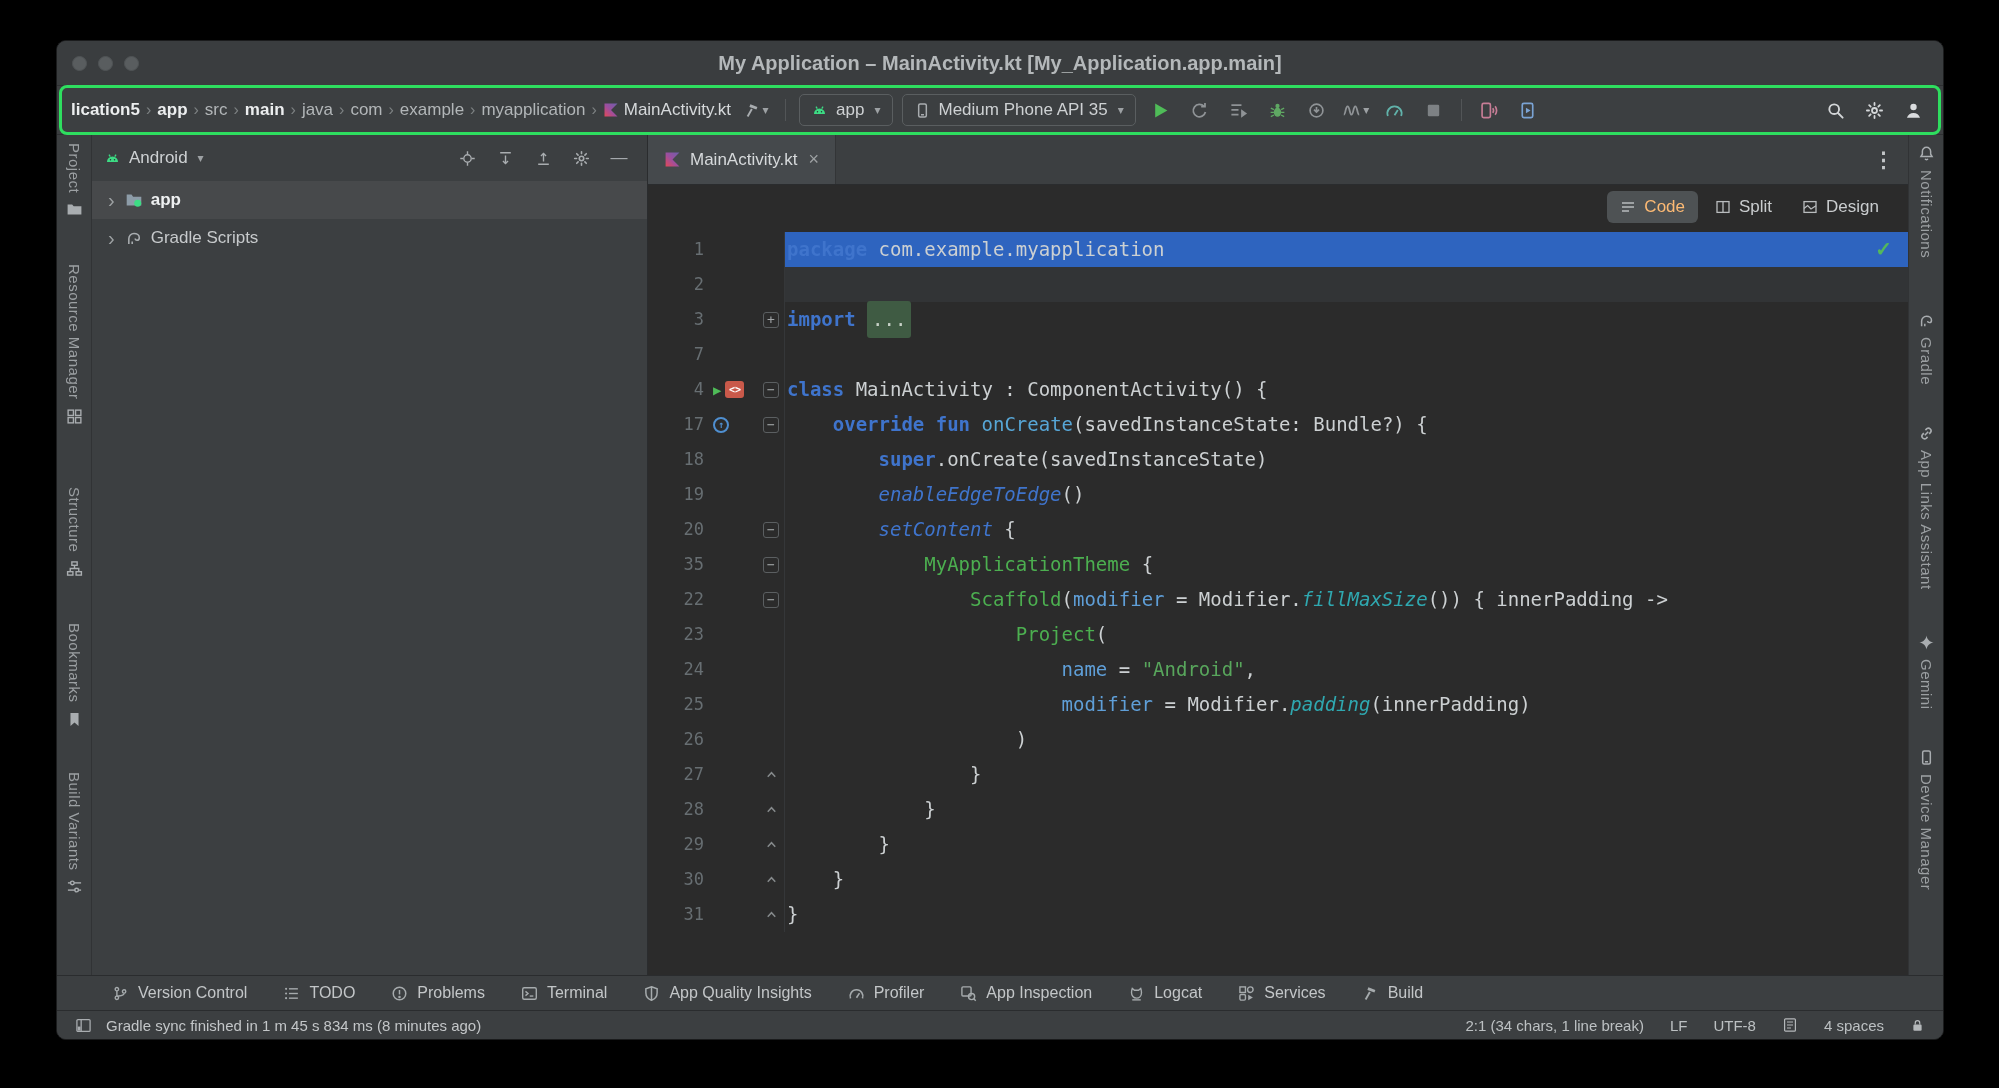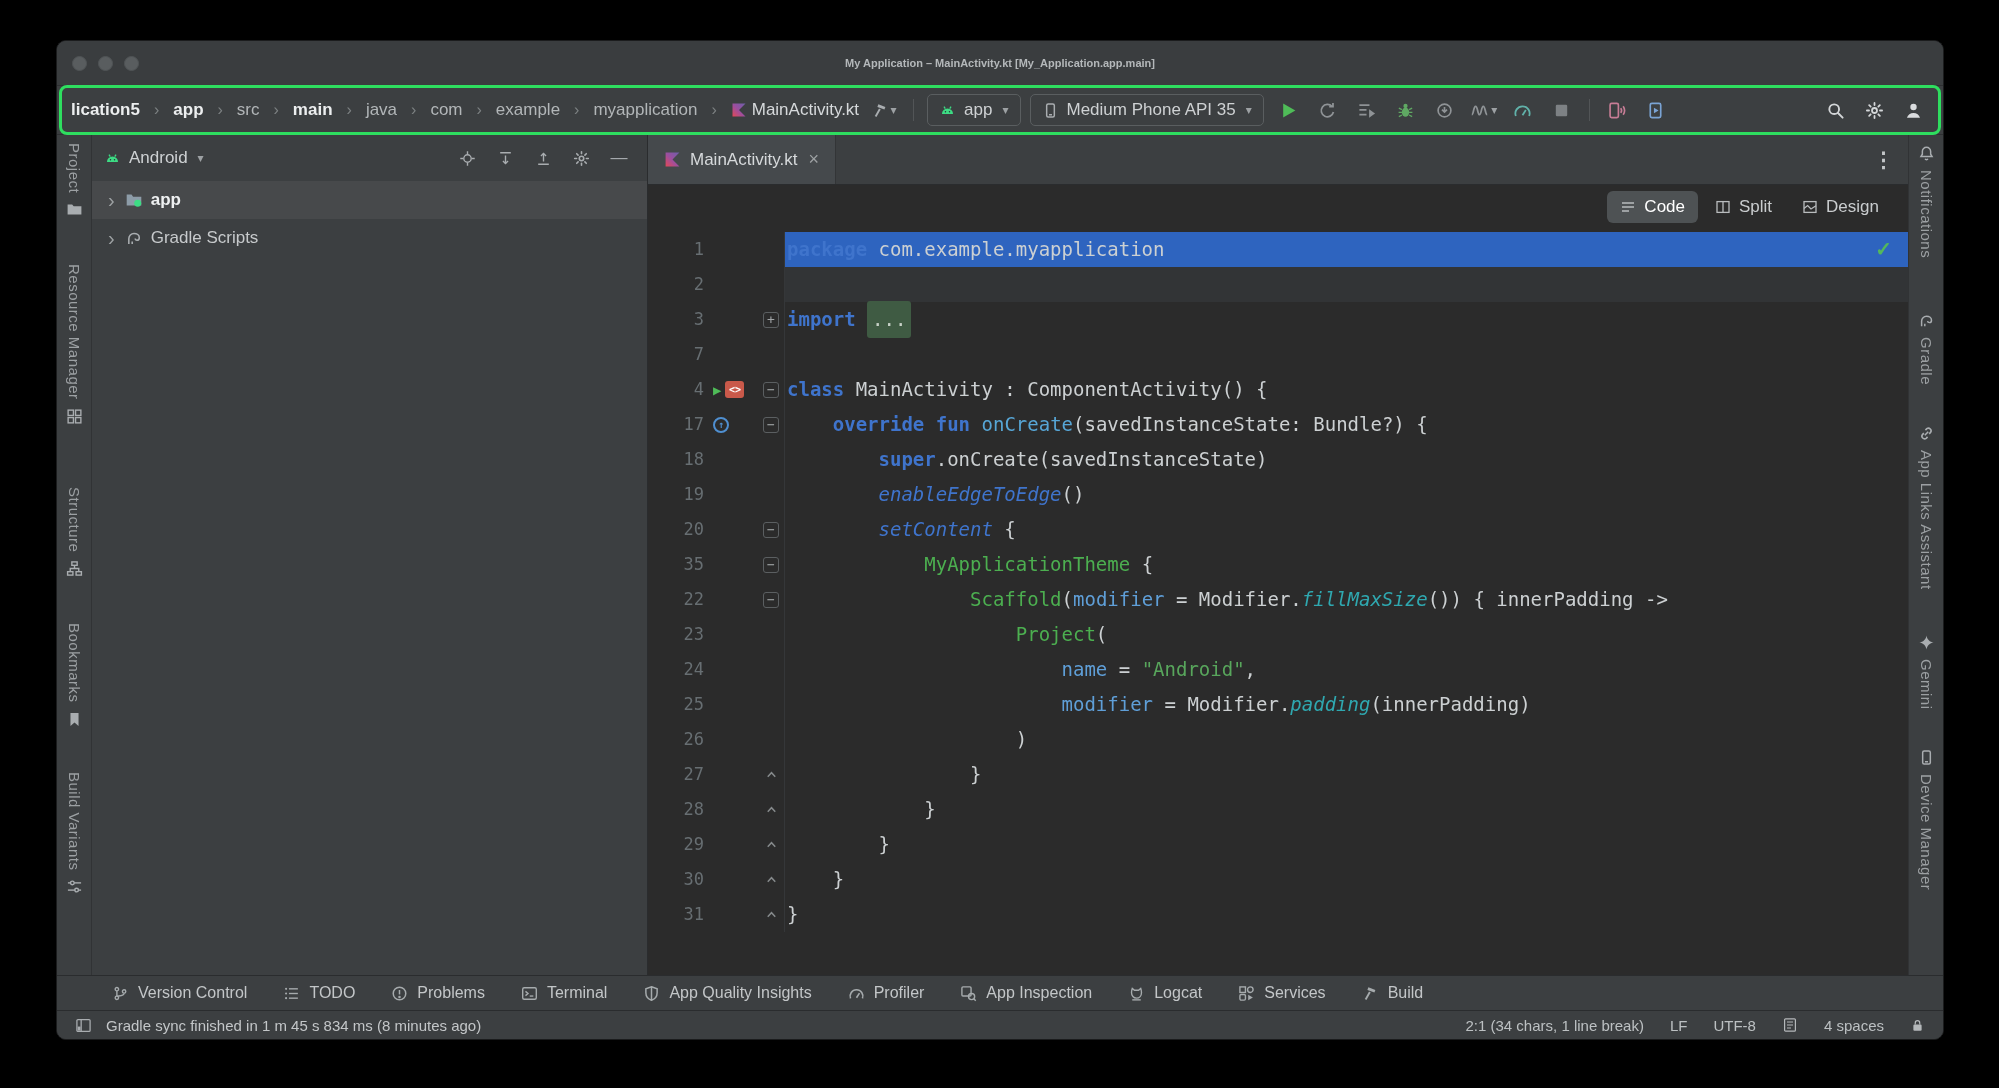--- a/index.html
+++ b/index.html
@@ -6,27 +6,27 @@
   html,body{width:1999px;height:1088px;background:#000;overflow:hidden;
     font-family:"Liberation Sans",sans-serif;-webkit-font-smoothing:antialiased}
   .window{position:absolute;left:56px;top:40px;width:1888px;height:1000px;background:#3c3f41;
     border-radius:10px;overflow:hidden;display:flex;flex-direction:column;
     box-shadow:0 30px 80px rgba(0,0,0,.85);border:1px solid #1b1c1d}
   
   .titlebar{height:45px;flex:none;background:#3a3d3f;border-bottom:1px solid #2e3032;
     display:flex;align-items:center;position:relative}
   .lights{display:flex;gap:11px;margin-left:15px;z-index:2}
   .light{width:15px;height:15px;border-radius:50%;background:#595d5f;border:1px solid #505456}
-  .title{position:absolute;left:0;right:0;text-align:center;color:#b4b8ba;font-size:11px;font-weight:bold}
+  .title{position:absolute;left:0;right:0;text-align:center;color:#b4b8ba;font-size:20px;font-weight:bold}
   
   .toolbar{height:49px;flex:none;display:flex;align-items:center;padding:0 14px;gap:9px;
     position:relative;background:#3c3f41;border-bottom:1px solid #2e3032;white-space:nowrap}
   .green-frame{position:absolute;left:2px;right:2px;top:-1px;bottom:-1px;border:3px solid #2ede5f;
     border-radius:8px;pointer-events:none;z-index:50}
-  .crumbs{display:flex;align-items:center;gap:11px}
+  .crumbs{display:flex;align-items:center;gap:3px}
   .crumb-item{display:flex;align-items:center;gap:5px}
   .crumb{color:#b2b6b8;font-size:17px}
   .crumb.bold{color:#eceeef;font-weight:bold}
   .crumb.bright{color:#d6d9db}
   .crumb-sep{color:#7c8082;font-size:16px;margin:0 3px}
   .mini-chev{color:#9da1a4;font-size:12px;margin-left:2px}
   .chip{display:flex;align-items:center;gap:8px;border:1px solid #5a5e60;border-radius:5px;
     padding:5px 11px;color:#ced1d3;font-size:17px}
   .tbicon{width:32px;height:32px;display:flex;align-items:center;justify-content:center;border-radius:4px}
   .tb-sep{width:1px;height:22px;background:#525557;margin:0 4px;flex:none}
@@ -65,21 +65,21 @@
   .editor-col{flex:1;display:flex;flex-direction:column;min-width:0;background:#2b2b2b}
   .tab-row{height:50px;flex:none;background:#3c3f41;border-bottom:1px solid #2a2c2e;display:flex;align-items:stretch}
   .tab{display:flex;align-items:center;gap:9px;padding:0 16px;background:#45494c;color:#d6d9db;
     font-size:17px;border-right:1px solid #333537}
   .tab-close{color:#9da1a3;font-size:18px;margin-left:2px}
   .more-dots{margin-left:auto;align-self:center;margin-right:14px;color:#c3c6c8;font-size:21px;font-weight:bold}
   .editor{flex:1;position:relative;overflow:hidden;background:#2b2b2b}
   .view-toggle{position:absolute;top:6px;right:16px;display:flex;align-items:center;gap:4px;z-index:5}
   .vt-btn{display:flex;align-items:center;gap:8px;padding:6px 13px;border-radius:6px;color:#c9ccce;font-size:17px}
   .vt-btn .icon{color:#b9bcbe;width:16px;height:16px}
-  .vt-btn.active{background:#4e5254;color:#ffffff}
+  .vt-btn.active{background:#4e5254;color:#fdba74}
   .echeck{position:absolute;top:52px;right:16px;color:#53b85c;font-size:20px;font-weight:bold;z-index:5}
   .code-area{position:absolute;inset:0;padding-top:47px;font-family:"DejaVu Sans Mono",monospace;
     font-size:19px;line-height:35px}
   .cl{display:flex;height:35px;align-items:center}
   .ln{width:56px;text-align:right;color:#676e72;flex:none;font-size:17px}
   .gi{width:54px;flex:none;display:flex;align-items:center;gap:4px;padding-left:9px}
   .gf{width:26px;flex:none;display:flex;align-items:center;justify-content:center}
   .ct{flex:1;white-space:pre;color:#ccd0d2;height:35px;display:flex;align-items:center;
     border-left:1px solid #353739;padding-left:2px}
   .ct span{white-space:pre}

